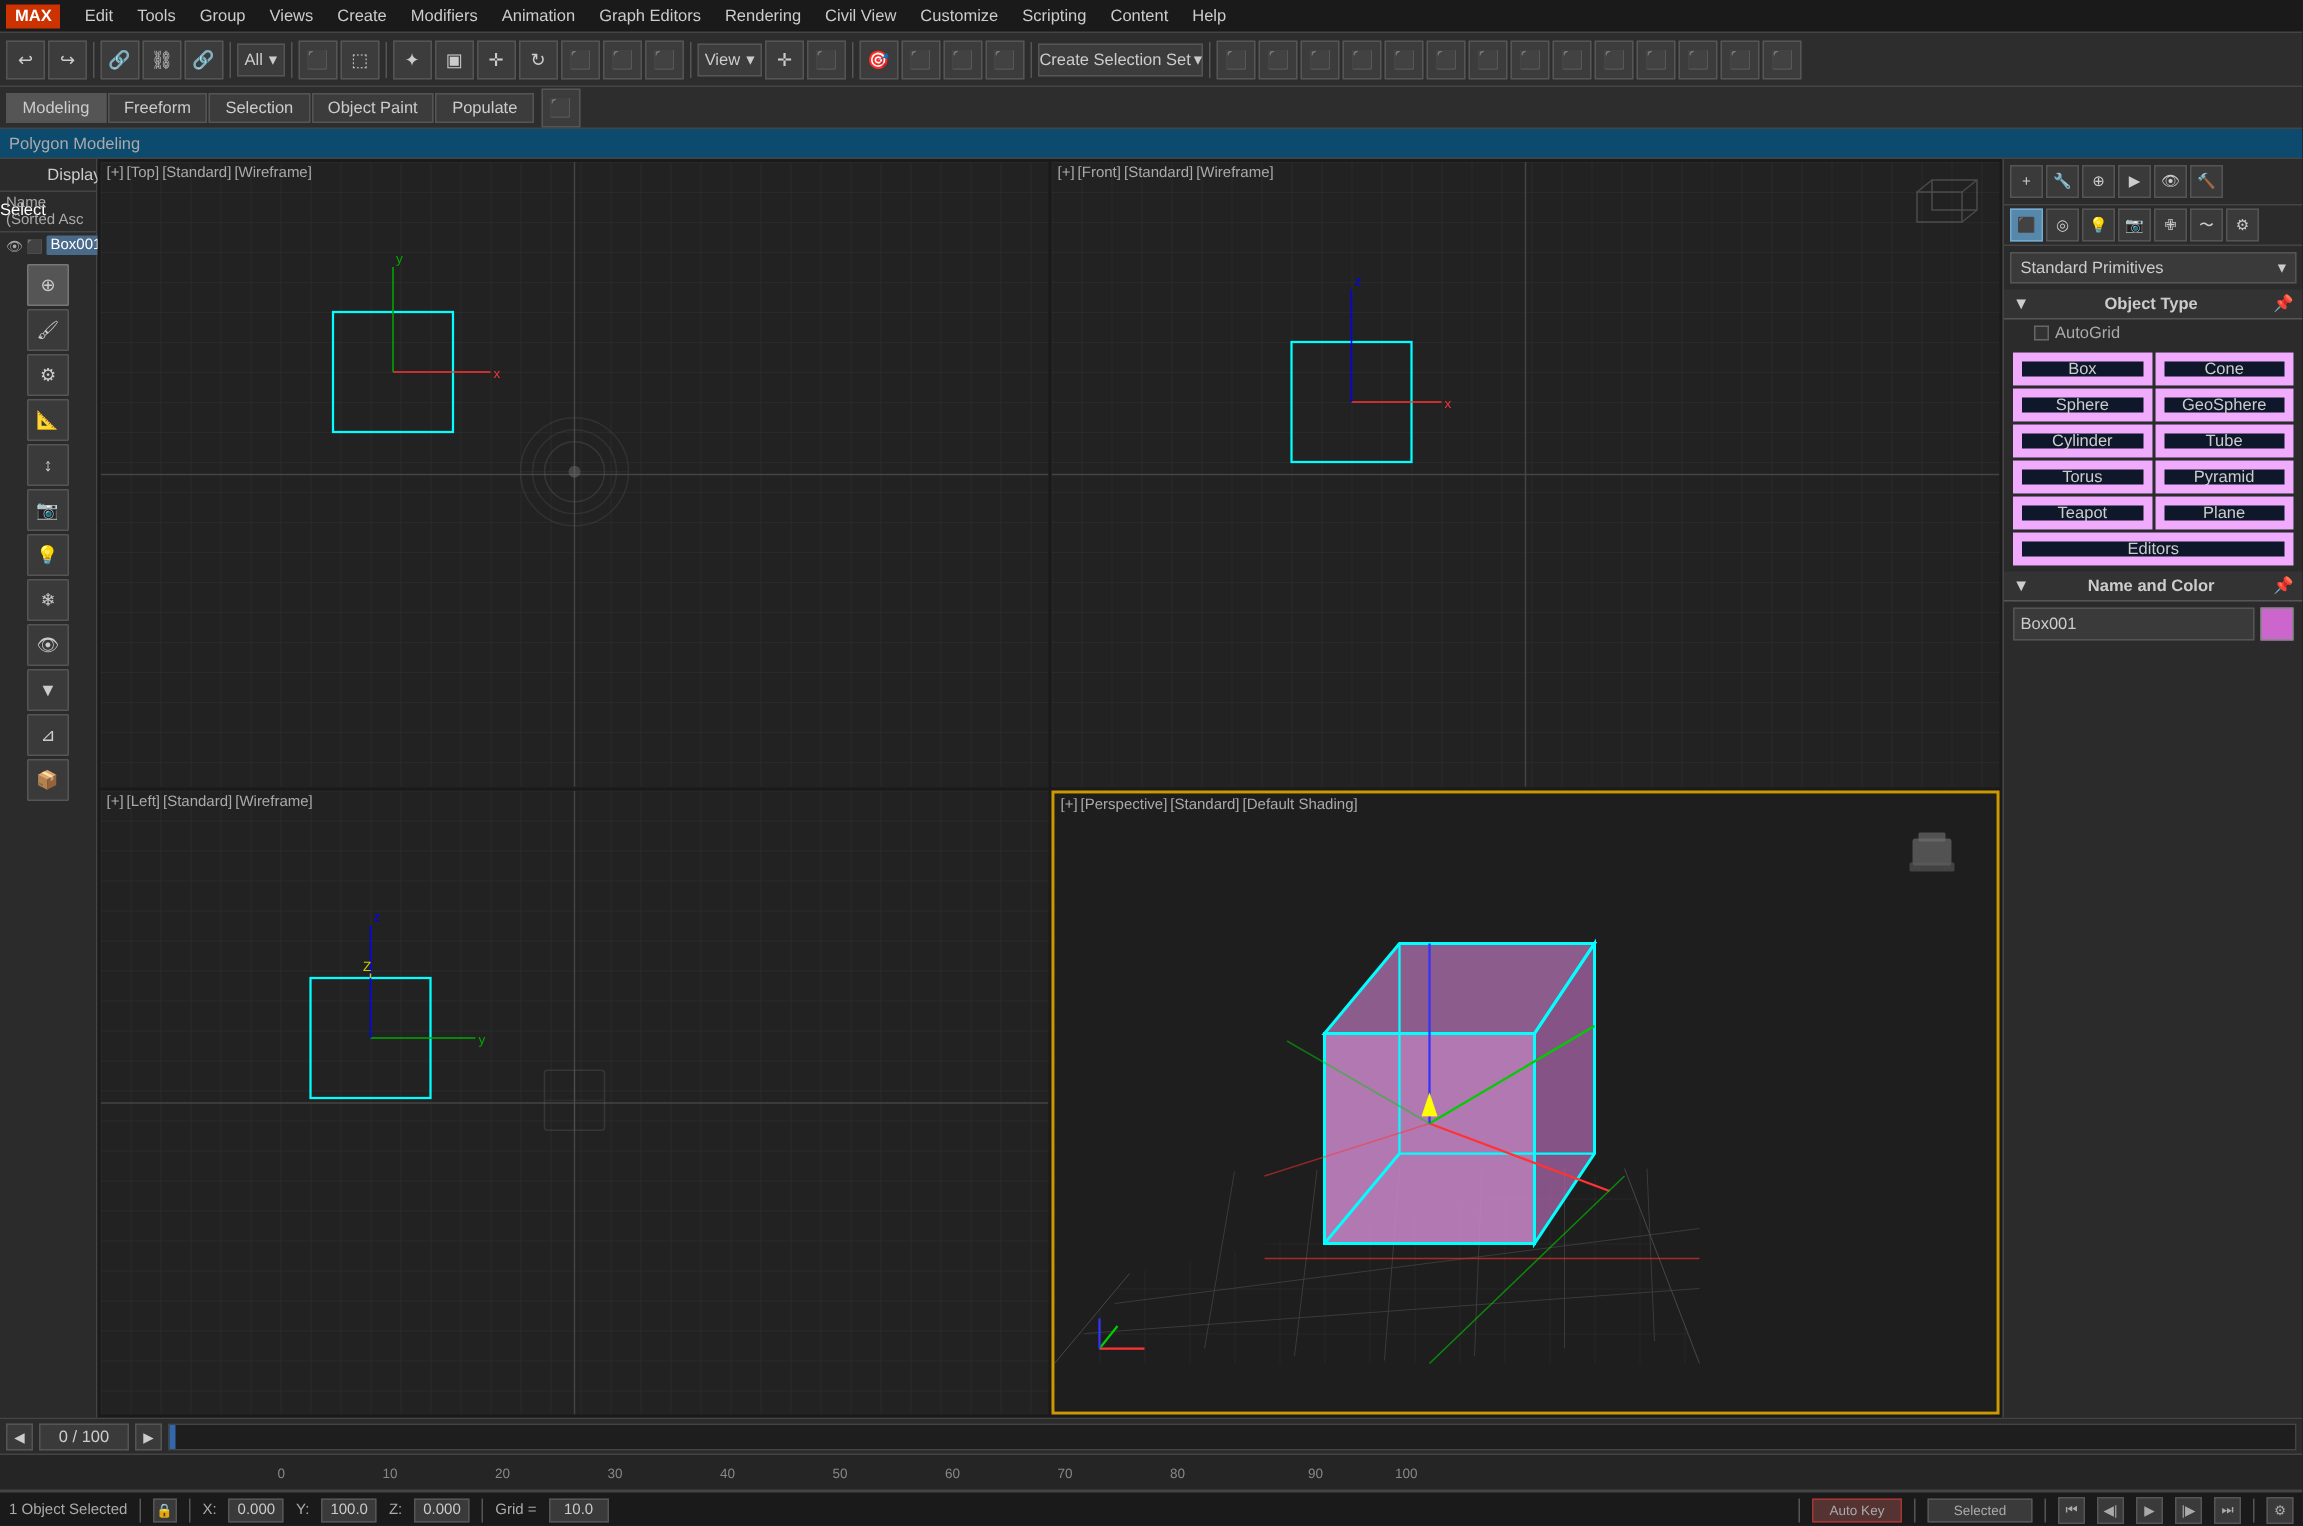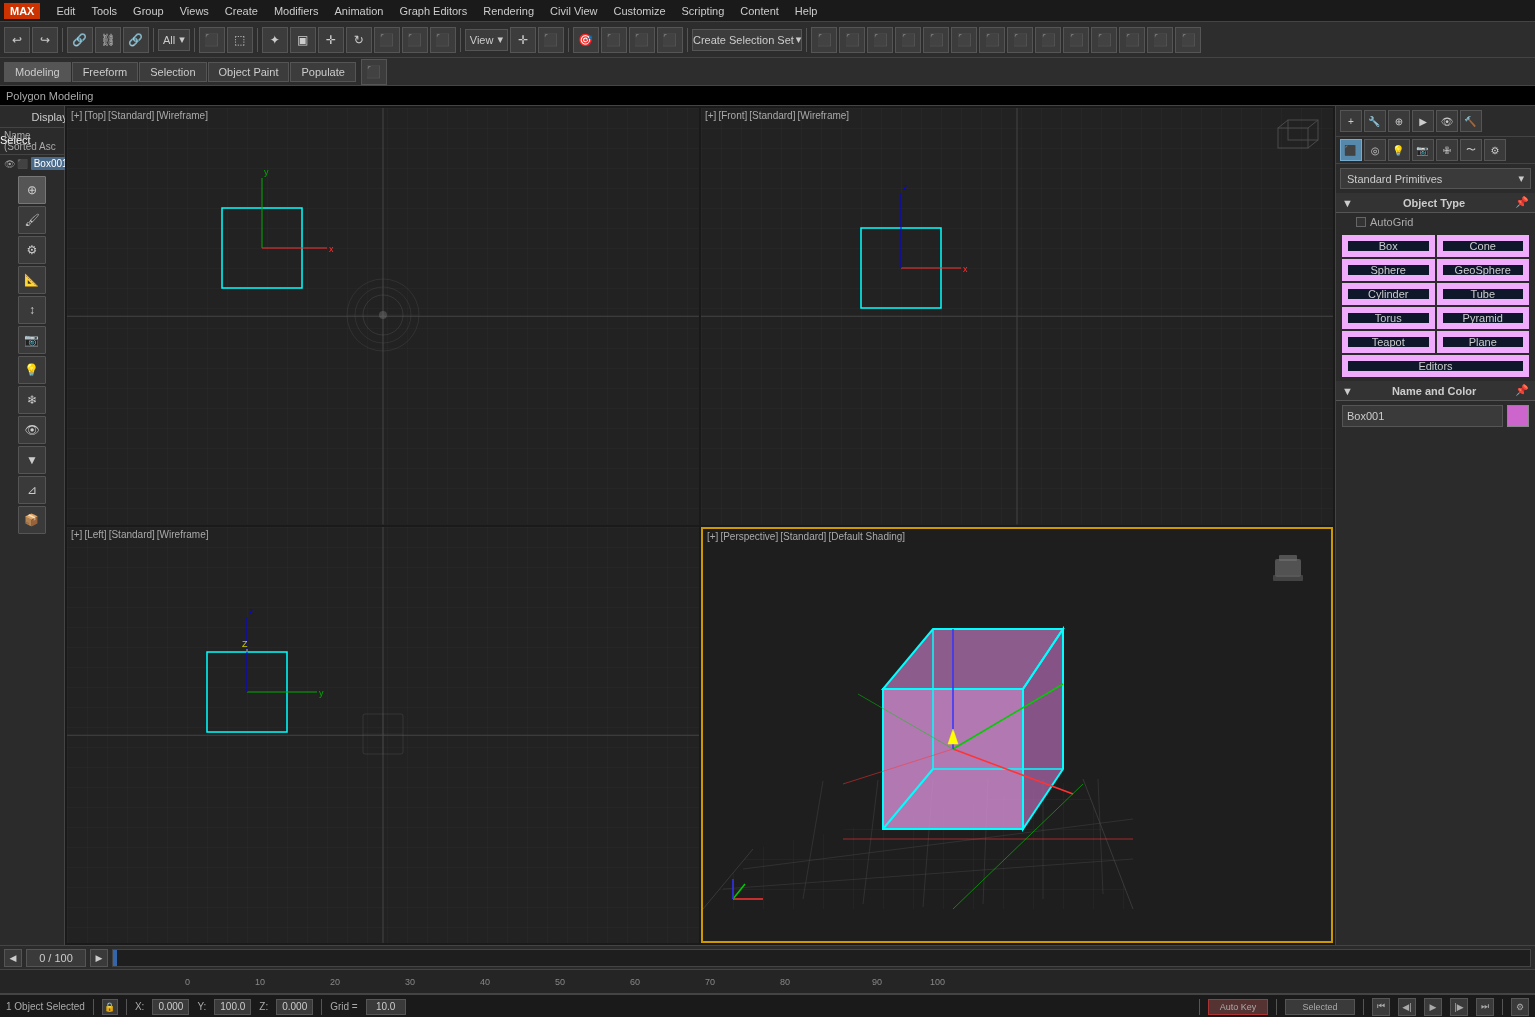--- a/index.html
+++ b/index.html
@@ -469,21 +469,21 @@
 
 <div class="modeling-bar">
   <div class="modeling-tab active">Modeling</div>
   <div class="modeling-tab">Freeform</div>
   <div class="modeling-tab">Selection</div>
   <div class="modeling-tab">Object Paint</div>
   <div class="modeling-tab">Populate</div>
   <div class="toolbar-btn" style="margin-left:4px;">⬛</div>
 </div>
 
-<div style="background:#000000;height:20px;display:flex;align-items:center;padding:0 6px;border-bottom:1px solid #444;">
+<div style="background:#0c4a6e;height:20px;display:flex;align-items:center;padding:0 6px;border-bottom:1px solid #444;">
   <span style="color:#aaa;font-size:11px;">Polygon Modeling</span>
 </div>
 
 <div style="display:flex;height:calc(1017px - 22px - 36px - 28px - 20px - 48px - 24px);">
 
   <div class="left-panel">
     <div class="left-panel-tabs">
       <div class="left-tab active">Select</div>
       <div class="left-tab">Display</div>
     </div>

